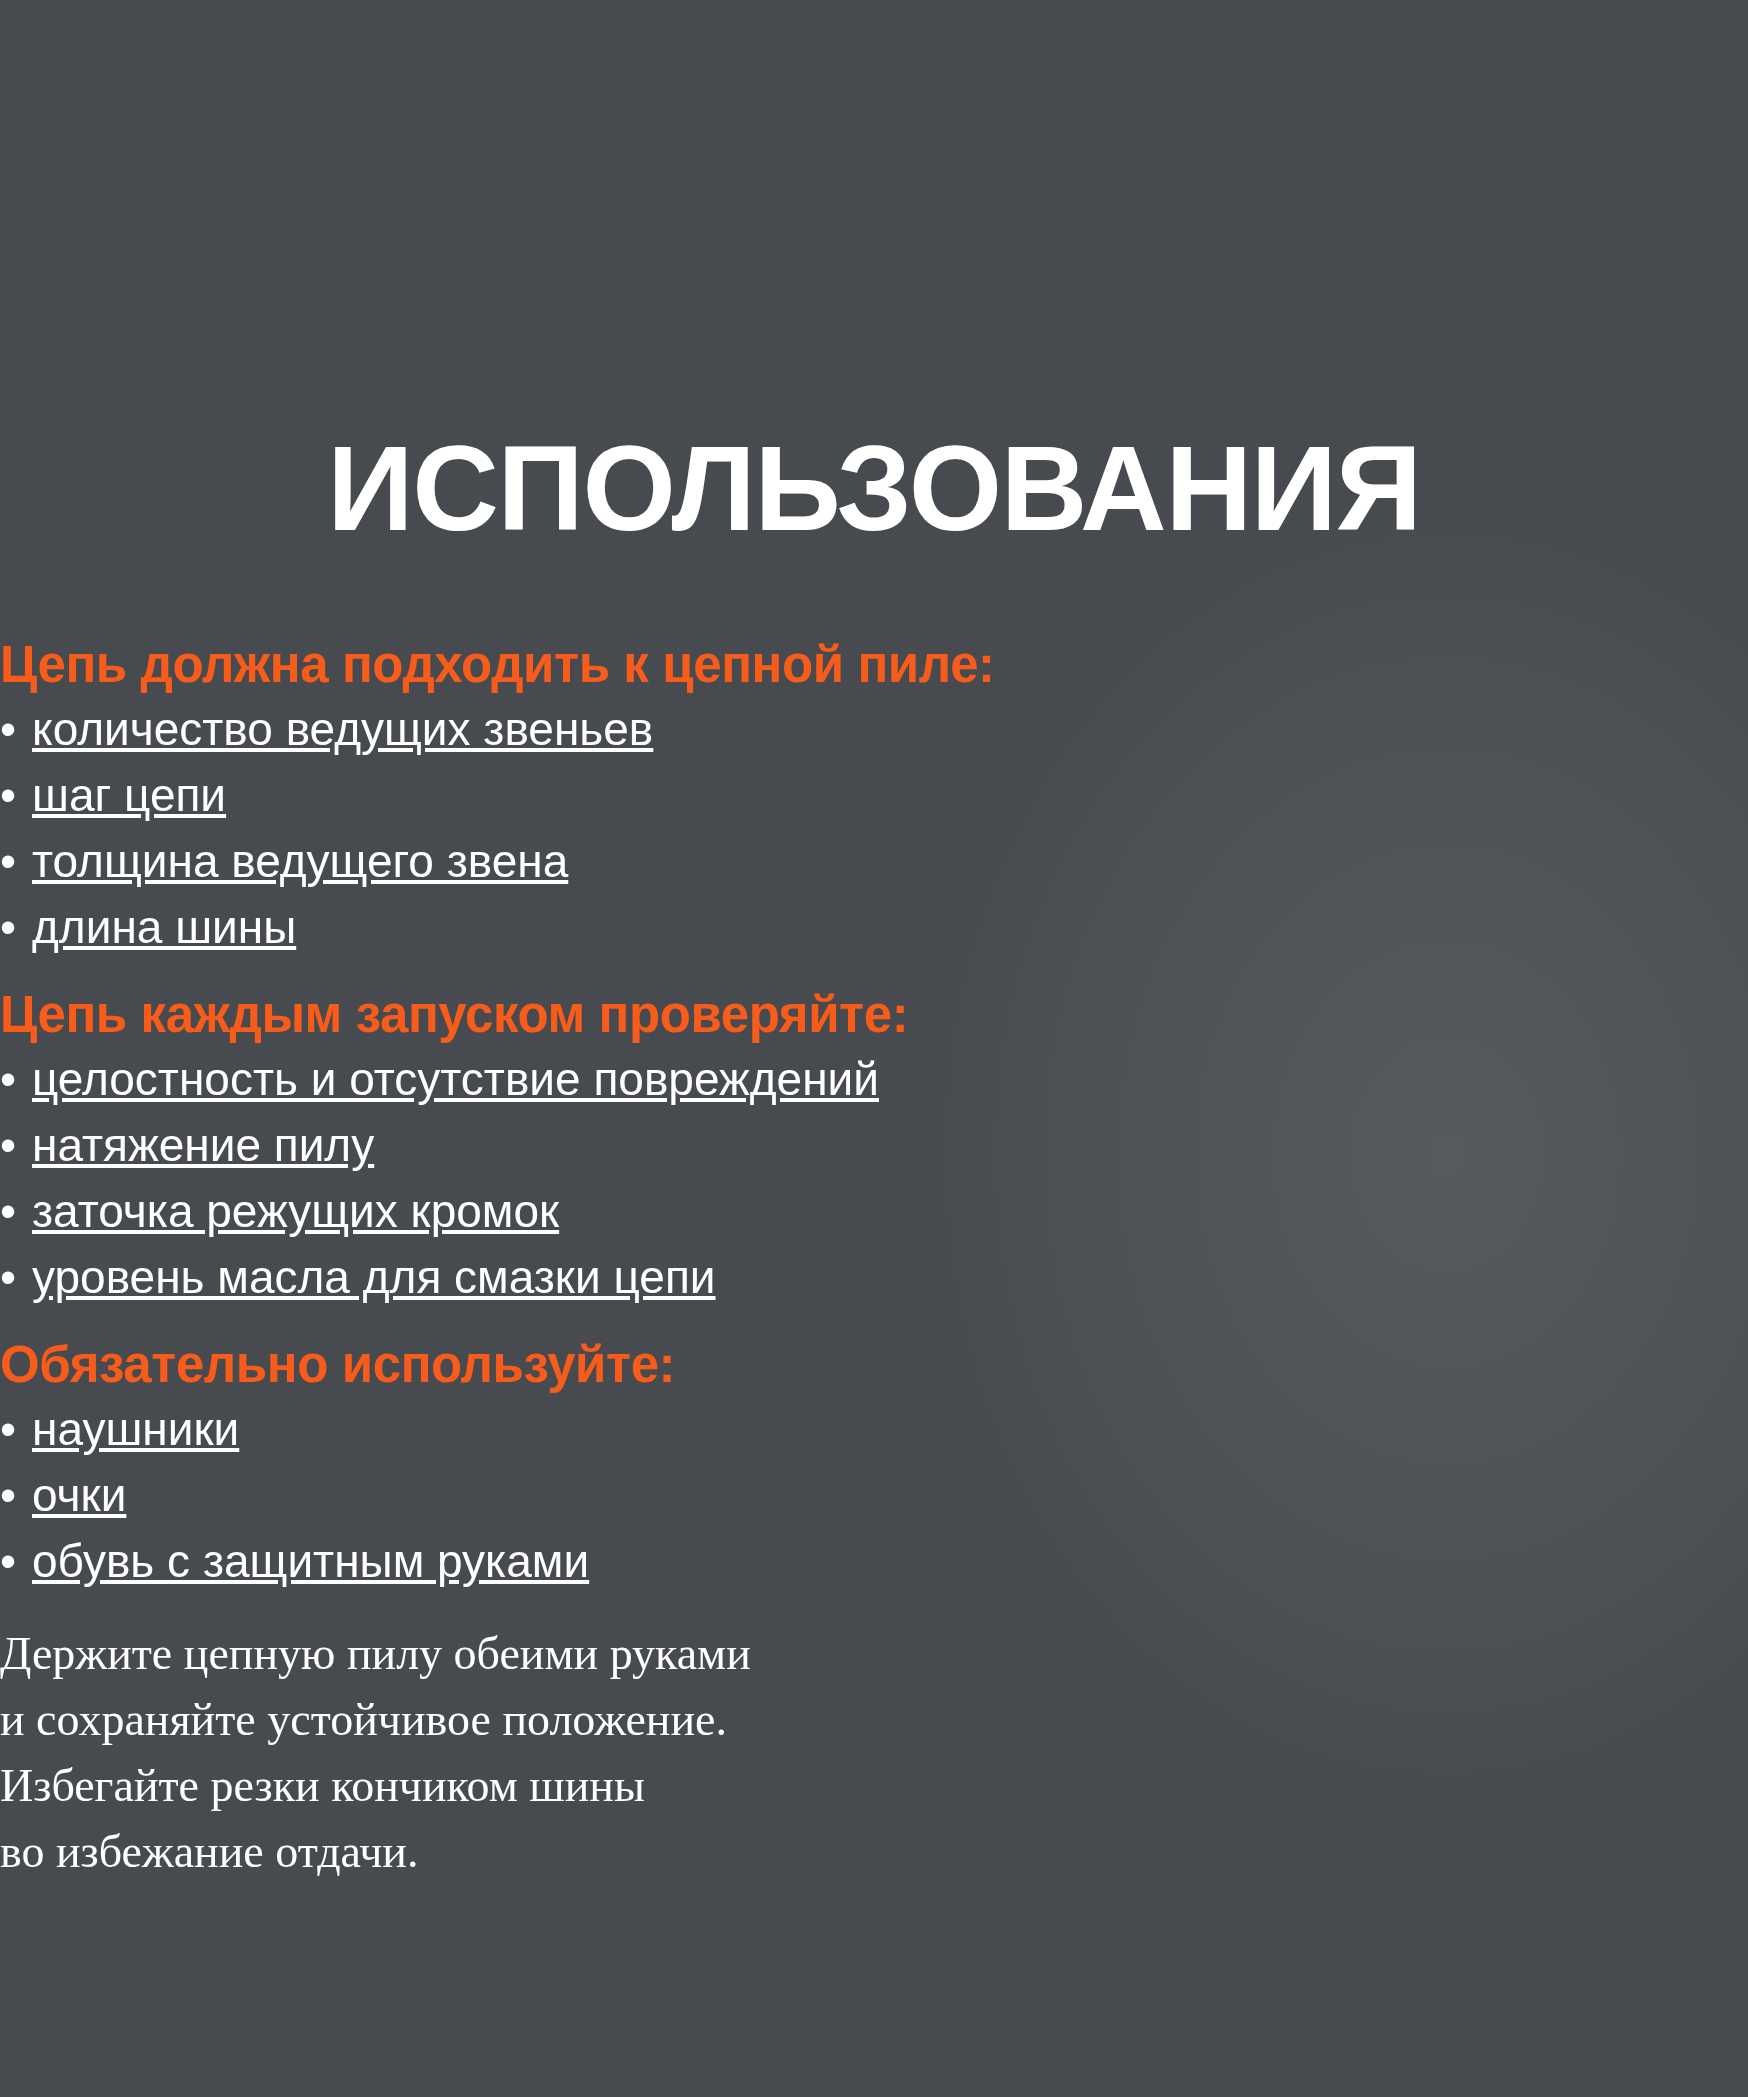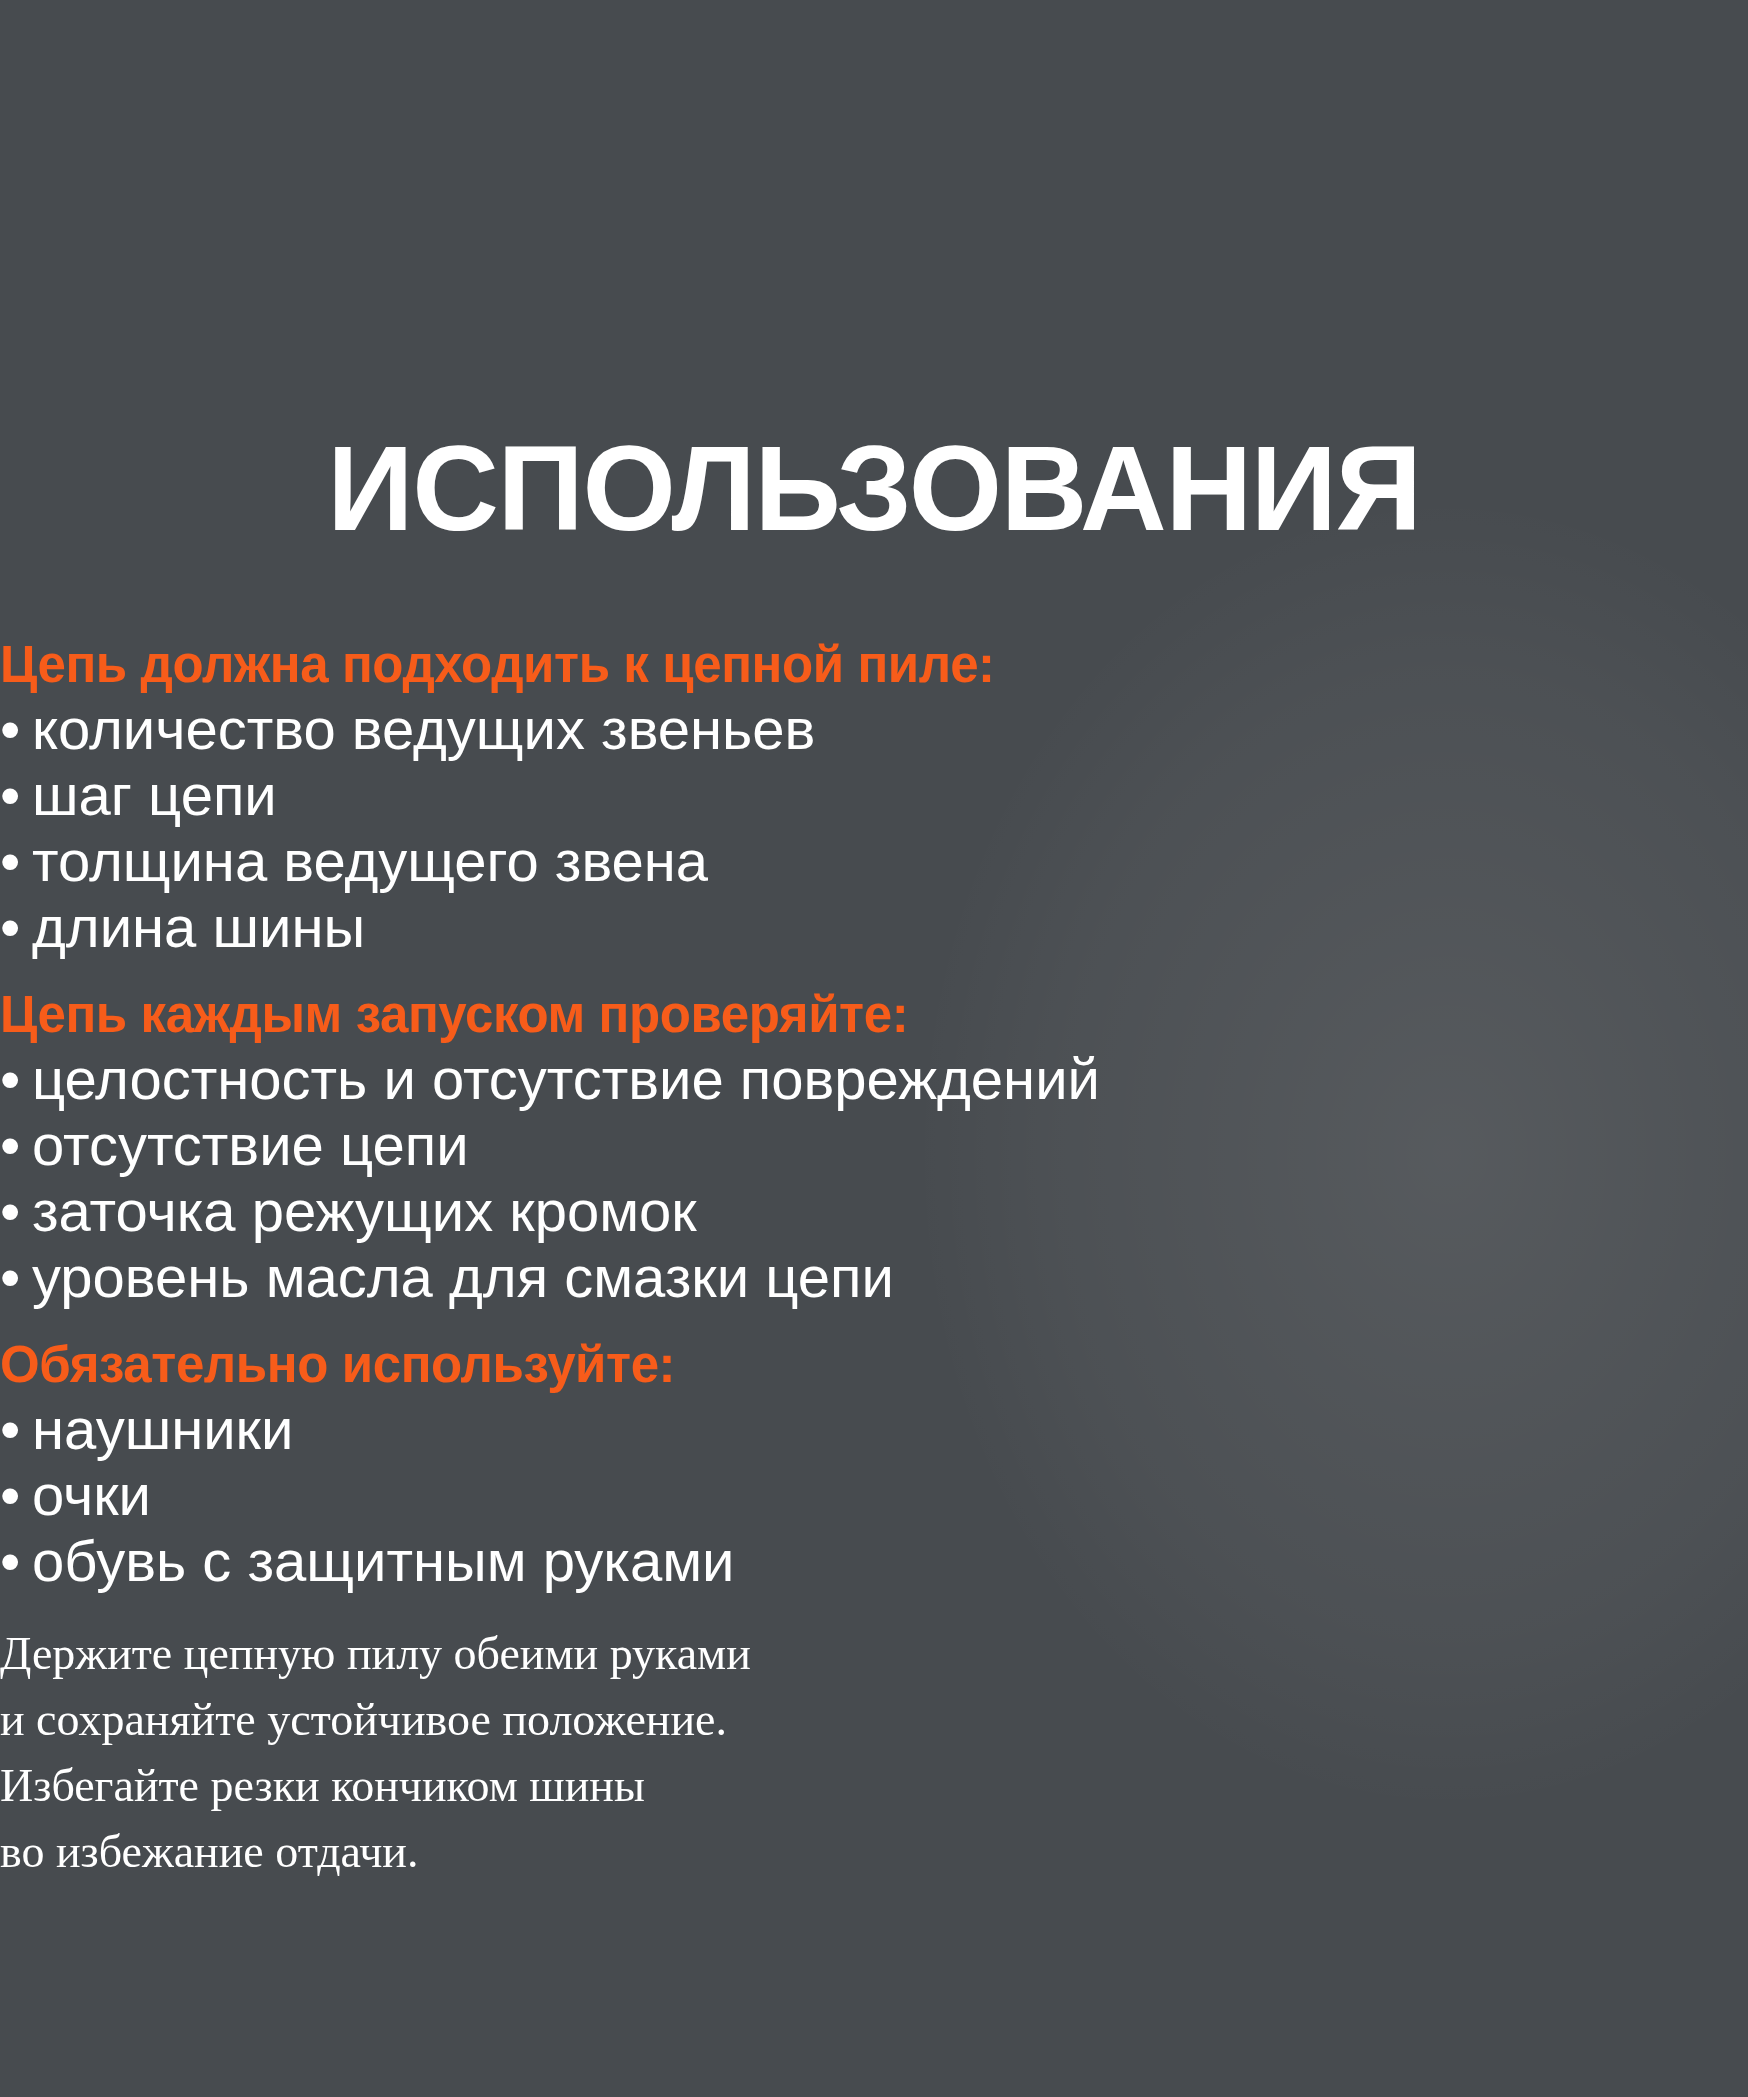--- a/index.html
+++ b/index.html
@@ -46,25 +46,26 @@
     white-space:nowrap;
   }
   .section-heading.first{ margin-top:73px; }
   .section-heading.later{ margin-top:23px; }
 
   ul.bullet-list{
     list-style:none;
     margin:0; padding:0;
   }
   ul.bullet-list li{
-    font-size:58px;
+    font-size:46px;
     line-height:66px;
     font-weight:400;
     color:var(--text,#ffffff);
     white-space:nowrap;
+    text-decoration:underline;
   }
   .dot{
     display:inline-block;
     width:32px;
   }
   .dot::before{ content:"\2022"; }
 
   .footer-note{
     margin-top:27px;
     font-size:46px;
@@ -90,21 +91,21 @@
     <ul class="bullet-list">
       <li><span class="dot"></span><span>количество ведущих звеньев</span></li>
       <li><span class="dot"></span><span>шаг цепи</span></li>
       <li><span class="dot"></span><span>толщина ведущего звена</span></li>
       <li><span class="dot"></span><span>длина шины</span></li>
     </ul>
 
     <h2 class="section-heading later">Цепь каждым запуском проверяйте:</h2>
     <ul class="bullet-list">
       <li><span class="dot"></span><span>целостность и отсутствие повреждений</span></li>
-      <li><span class="dot"></span><span>отсутствие цепи</span></li>
+      <li><span class="dot"></span><span>натяжение пилу</span></li>
       <li><span class="dot"></span><span>заточка режущих кромок</span></li>
       <li><span class="dot"></span><span>уровень масла для смазки цепи</span></li>
     </ul>
 
     <h2 class="section-heading later">Обязательно используйте:</h2>
     <ul class="bullet-list">
       <li><span class="dot"></span><span>наушники</span></li>
       <li><span class="dot"></span><span>очки</span></li>
       <li><span class="dot"></span><span>обувь с защитным руками</span></li>
     </ul>

